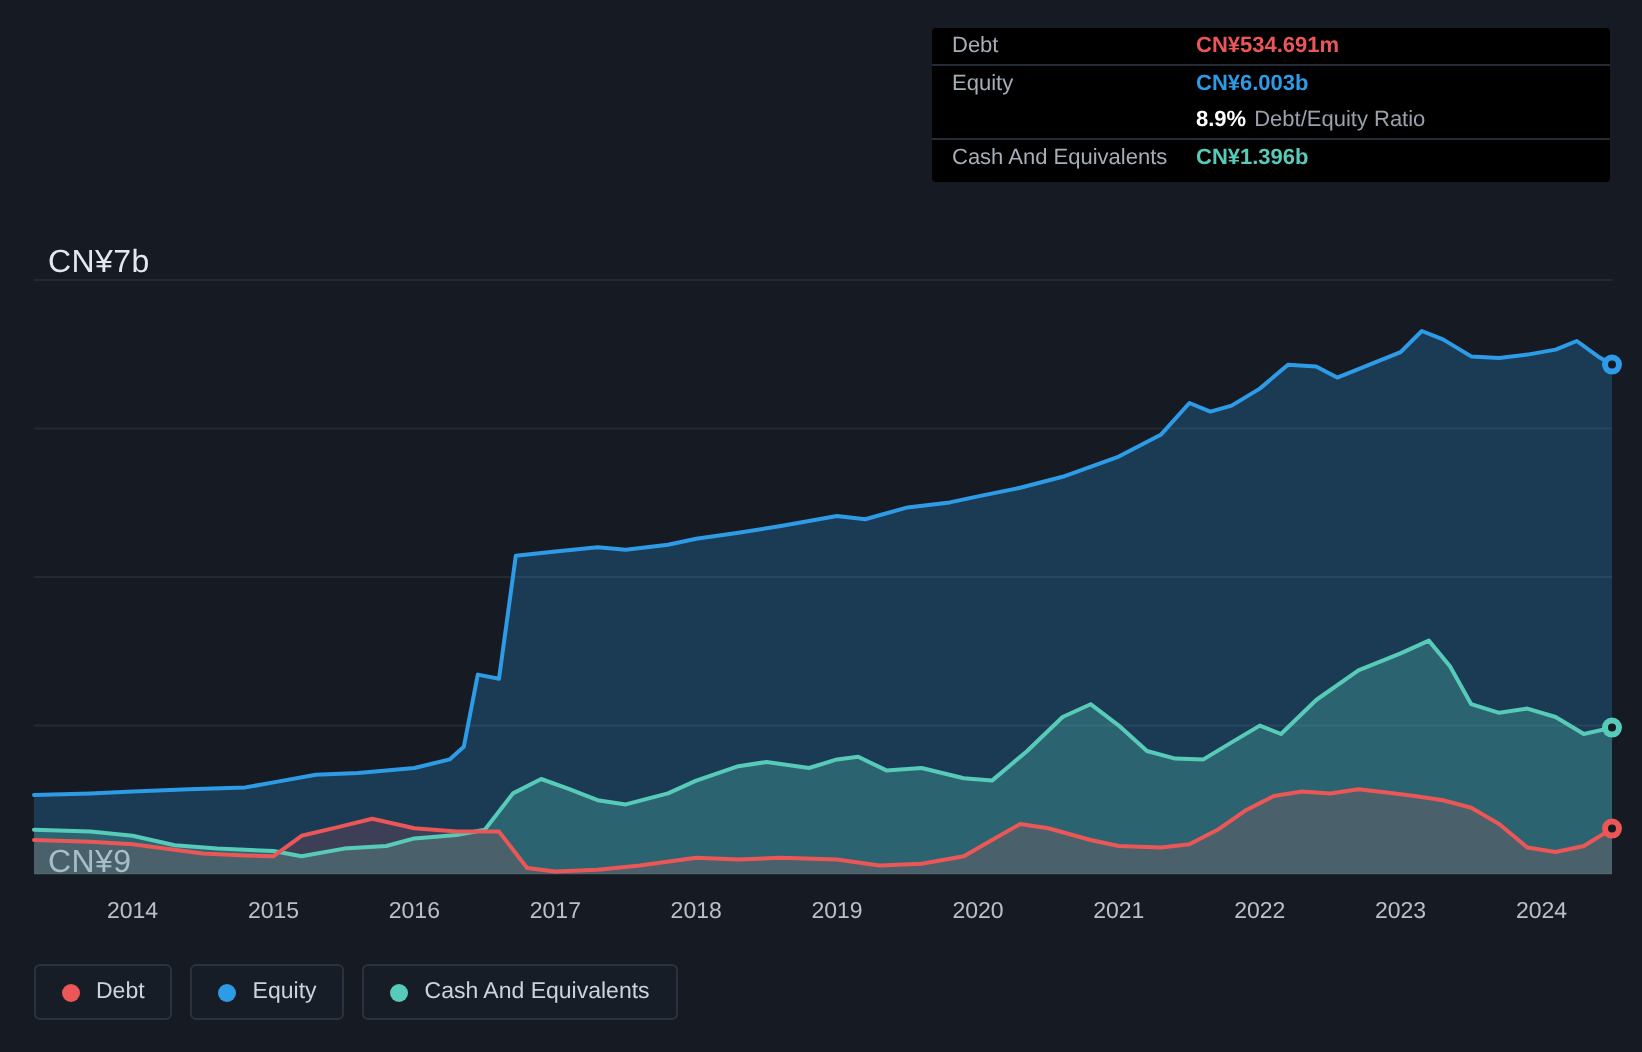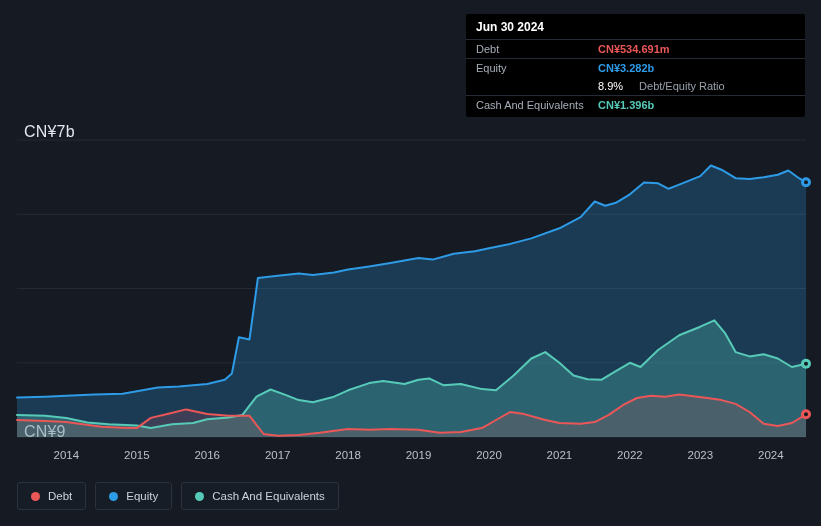--- a/index.html
+++ b/index.html
@@ -38,21 +38,21 @@
     border-bottom:1px solid #262c35;
   }
   .tt-row.no-border{border-bottom:none;}
   .tt-row:last-child{border-bottom:none;padding-bottom:6px;}
   .tt-label{color:#a7aeb8;width:122px;flex:none;}
   .tt-value{font-weight:bold;}
   .val-debt{color:#eb5757;text-align:center;}
   .val-equity{color:#2e9be6;}
   .val-cash{color:#57cbb8;}
   .ratio-line .tt-value{font-weight:normal;color:#9aa1ad;}
-  .ratio-line b{color:#ffffff;font-weight:normal;margin-right:16px;}
+  .ratio-line b{color:#ffffff;font-weight:bold;margin-right:4px;}
 
   
   .legend{
     position:absolute;left:17px;top:482px;
     display:flex;gap:9px;
   }
   .legend-item{
     display:flex;align-items:center;gap:8px;
     padding:7px 13px;
     border:1px solid #2c323d;border-radius:3px;
@@ -97,28 +97,27 @@
       <text x="348.1" y="459" text-anchor="middle" fill="#b9c0c9" font-size="11.5" font-family="Liberation Sans, sans-serif">2018</text>
       <text x="418.5" y="459" text-anchor="middle" fill="#b9c0c9" font-size="11.5" font-family="Liberation Sans, sans-serif">2019</text>
       <text x="489.0" y="459" text-anchor="middle" fill="#b9c0c9" font-size="11.5" font-family="Liberation Sans, sans-serif">2020</text>
       <text x="559.4" y="459" text-anchor="middle" fill="#b9c0c9" font-size="11.5" font-family="Liberation Sans, sans-serif">2021</text>
       <text x="629.9" y="459" text-anchor="middle" fill="#b9c0c9" font-size="11.5" font-family="Liberation Sans, sans-serif">2022</text>
       <text x="700.3" y="459" text-anchor="middle" fill="#b9c0c9" font-size="11.5" font-family="Liberation Sans, sans-serif">2023</text>
       <text x="770.8" y="459" text-anchor="middle" fill="#b9c0c9" font-size="11.5" font-family="Liberation Sans, sans-serif">2024</text>
     </svg>
 
   <div class="tooltip">
-    <div class="tt-header">Jun 30 2024</div>
     <div class="tt-row">
       <span class="tt-label">Debt</span>
       <span class="tt-value val-debt">CN¥534.691m</span>
     </div>
     <div class="tt-row no-border">
       <span class="tt-label">Equity</span>
-      <span class="tt-value val-equity">CN¥3.282b</span>
+      <span class="tt-value val-equity">CN¥6.003b</span>
     </div>
     <div class="tt-row ratio-line">
       <span class="tt-label"></span>
       <span class="tt-value"><b>8.9%</b><span>Debt/Equity Ratio</span></span>
     </div>
     <div class="tt-row">
       <span class="tt-label">Cash And Equivalents</span>
       <span class="tt-value val-cash">CN¥1.396b</span>
     </div>
   </div>

